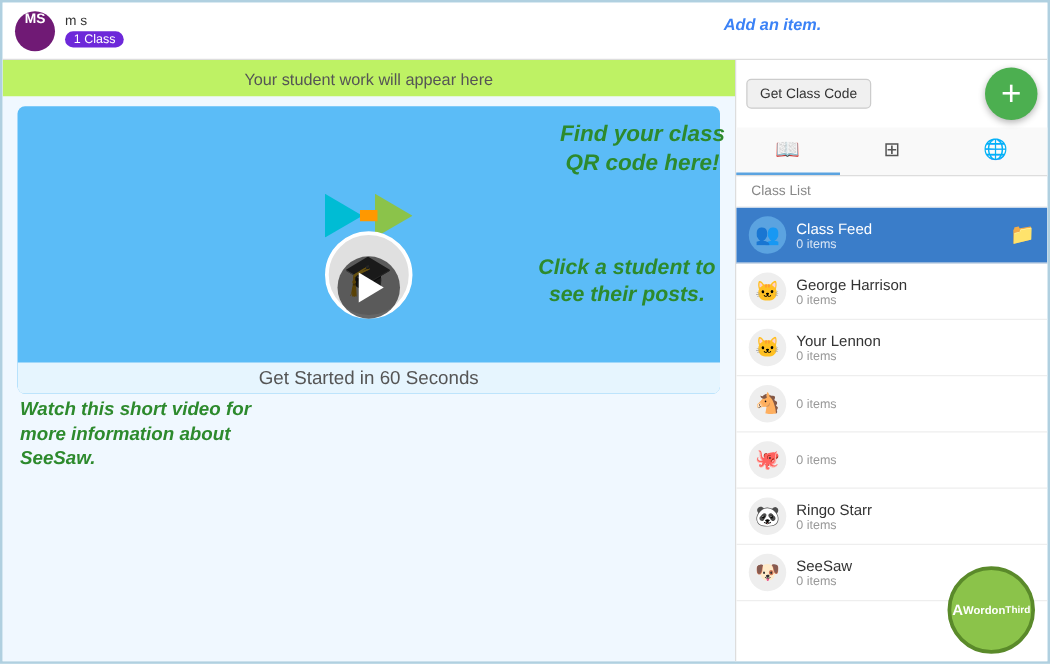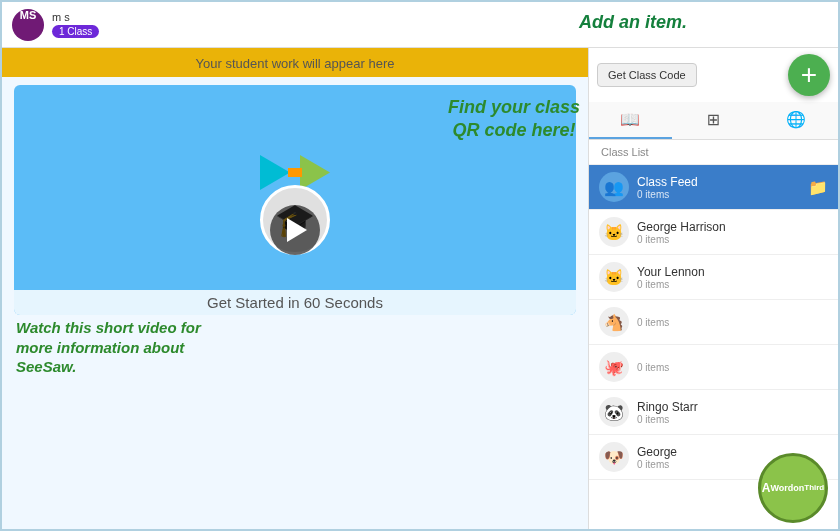--- a/index.html
+++ b/index.html
@@ -74,21 +74,21 @@
       position: relative;
       background: #f0f8ff;
       overflow: hidden;
     }
 
     .student-work-banner {
       text-align: center;
       padding: 8px 0 6px;
       font-size: 13px;
       color: #555;
-      background: #eab308;
+      background: #bef264;
     }
 
     
     .video-container {
       margin: 8px 12px;
       background: #5bbcf7;
       border-radius: 6px;
       height: 230px;
       position: relative;
       display: flex;
@@ -363,38 +363,39 @@
     </div>
 
     <div class="annotation-layer">
       <div class="annotation-text watch-video-note">Watch this short video for more information about SeeSaw.</div>
     </div>
   </div>
 
   <div class="right-panel">
 
     <div style="position:relative;">
-      <div style="position:absolute;top:-36px;left:-10px;font-size:18px;font-weight:bold;color:#15803d;font-style:italic;white-space:nowrap;pointer-events:none;">Add an item.</div>
+      <div style="position:absolute;top:-36px;left:-10px;font-size:13px;font-weight:bold;color:#3b82f6;font-style:italic;white-space:nowrap;pointer-events:none;">Add an item.</div>
     </div>
 
     <div class="right-panel-top">
 
       <div class="find-qr-note">Find your class QR code here!</div>
       <button class="get-class-code-btn">Get Class Code</button>
       <button class="add-item-btn">+</button>
     </div>
 
     <div class="tabs-row">
       <button class="tab-btn active">📖</button>
       <button class="tab-btn">⊞</button>
       <button class="tab-btn">🌐</button>
     </div>
 
     <div class="class-list-header">Class List</div>
 
+    <div class="click-student-note">Click a student to see their posts.</div>
 
     <div class="student-list">
 
       <div class="student-item class-feed">
         <div class="student-avatar" style="background:#5ba3e0;">👥</div>
         <div class="student-info">
           <div class="student-name">Class Feed</div>
           <div class="student-items-count">0 items</div>
         </div>
         <span class="folder-icon">📁</span>
@@ -434,21 +435,21 @@
         <div class="student-avatar">🐼</div>
         <div class="student-info">
           <div class="student-name">Ringo Starr</div>
           <div class="student-items-count">0 items</div>
         </div>
       </div>
 
       <div class="student-item">
         <div class="student-avatar">🐶</div>
         <div class="student-info">
-          <div class="student-name">George</div>
+          <div class="student-name">SeeSaw</div>
           <div class="student-items-count">0 items</div>
         </div>
       </div>
 
     </div>
 
     <div class="word-on-third">
       <div style="font-size:12px;font-weight:bold;">A</div>
       <div style="font-size:9px;font-weight:bold;">Word</div>
       <div style="font-size:9px;">on</div>

